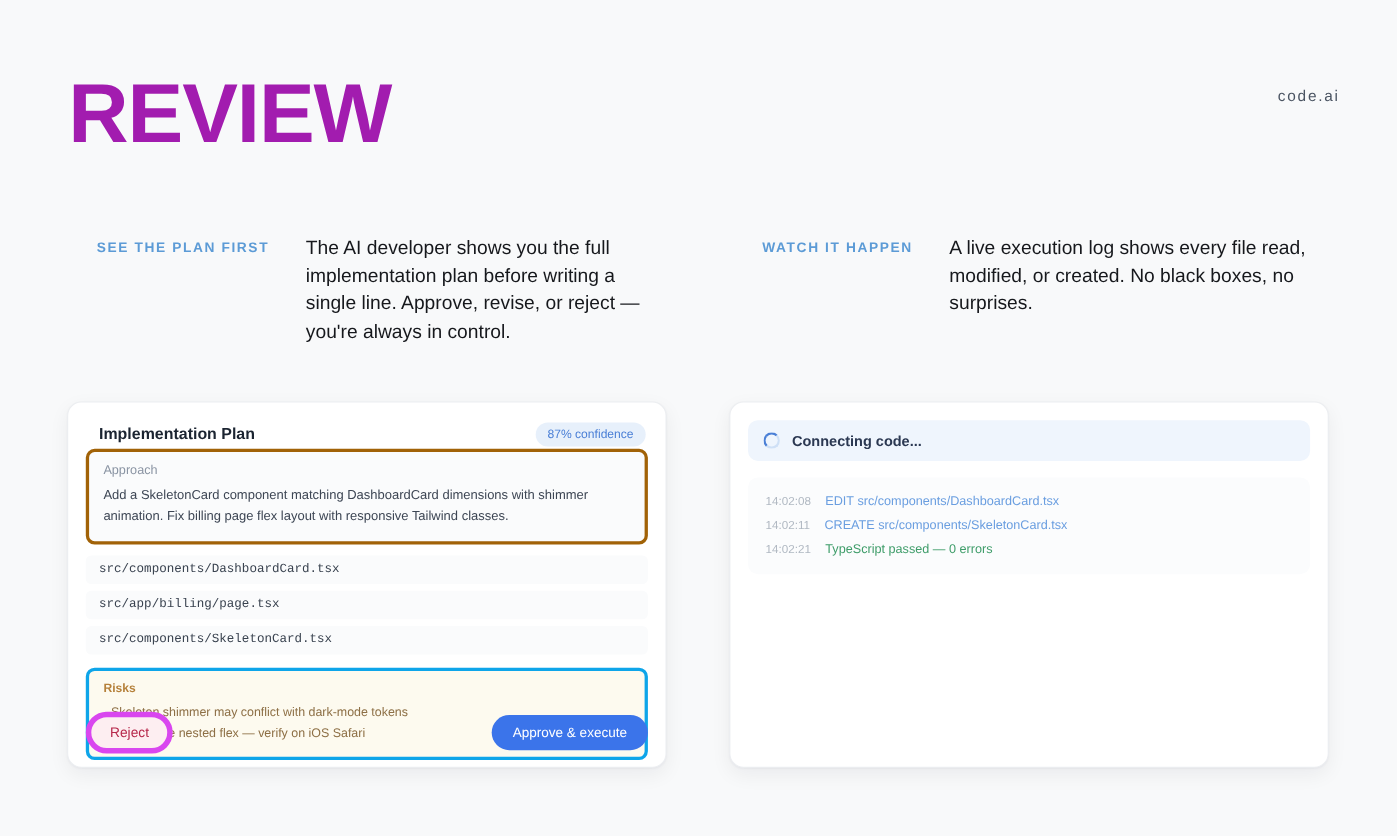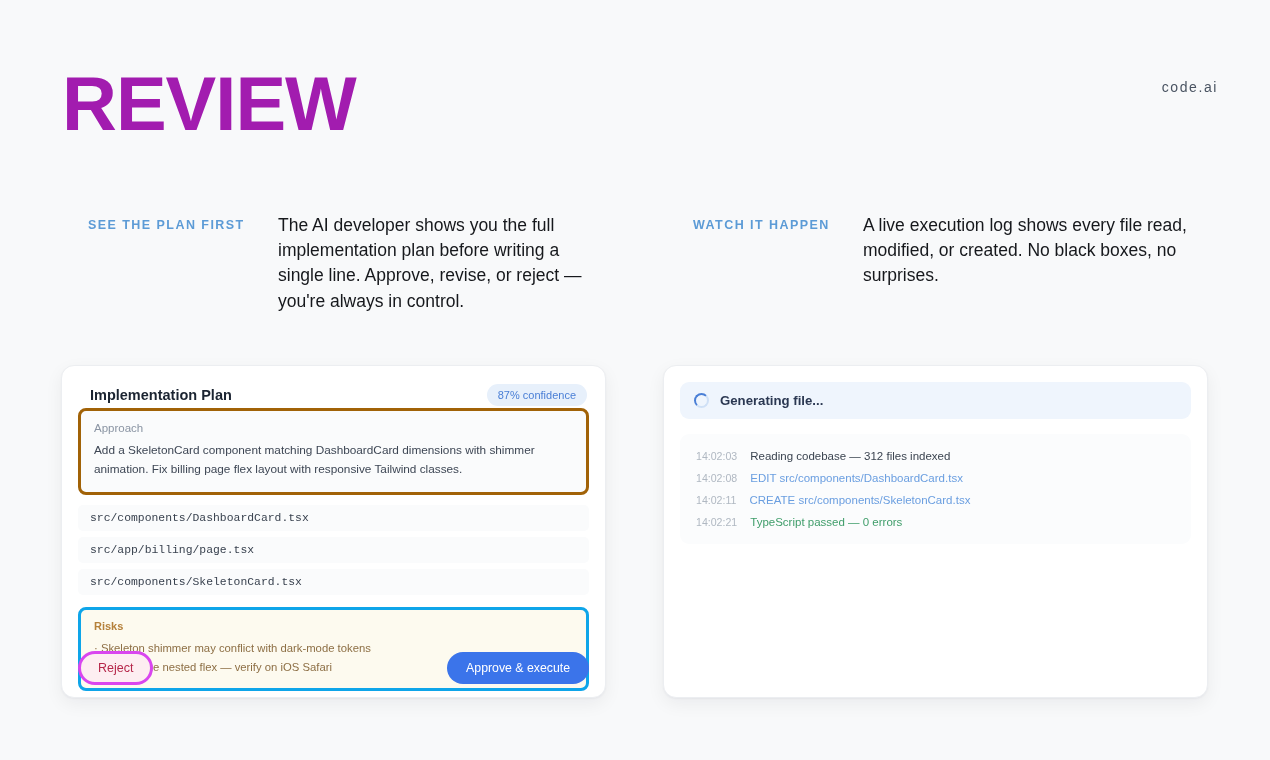--- a/index.html
+++ b/index.html
@@ -167,21 +167,21 @@
     right: 16px;
     bottom: 12px;
     display: flex;
     align-items: center;
     justify-content: space-between;
   }
   .btn-reject {
     font-size: 12.5px;
     color: #b6274a;
     background: #fdeef1;
-    border: 3px solid #d946ef;
+    border: 5px solid #d946ef;
     border-radius: 999px;
     padding: 7px 17px;
     cursor: pointer;
   }
   .btn-approve {
     font-size: 12.3px;
     color: #ffffff;
     background: #3b74ea;
     border: none;
     border-radius: 999px;
@@ -279,28 +279,24 @@
 
     <div class="plan-actions">
       <button class="btn-reject">Reject</button>
       <button class="btn-approve">Approve &amp; execute</button>
     </div>
   </div>
 
   <div class="card card-log">
     <div class="status-banner">
       <div class="spinner"></div>
-      <div class="status-text">Generating file...</div>
+      <div class="status-text">Connecting code...</div>
     </div>
 
     <div class="log-box">
-      <div class="log-row">
-        <span class="log-time">14:02:03</span>
-        <span class="log-msg plain">Reading codebase — 312 files indexed</span>
-      </div>
       <div class="log-row">
         <span class="log-time">14:02:08</span>
         <span class="log-msg info">EDIT src/components/DashboardCard.tsx</span>
       </div>
       <div class="log-row">
         <span class="log-time">14:02:11</span>
         <span class="log-msg info">CREATE src/components/SkeletonCard.tsx</span>
       </div>
       <div class="log-row">
         <span class="log-time">14:02:21</span>

